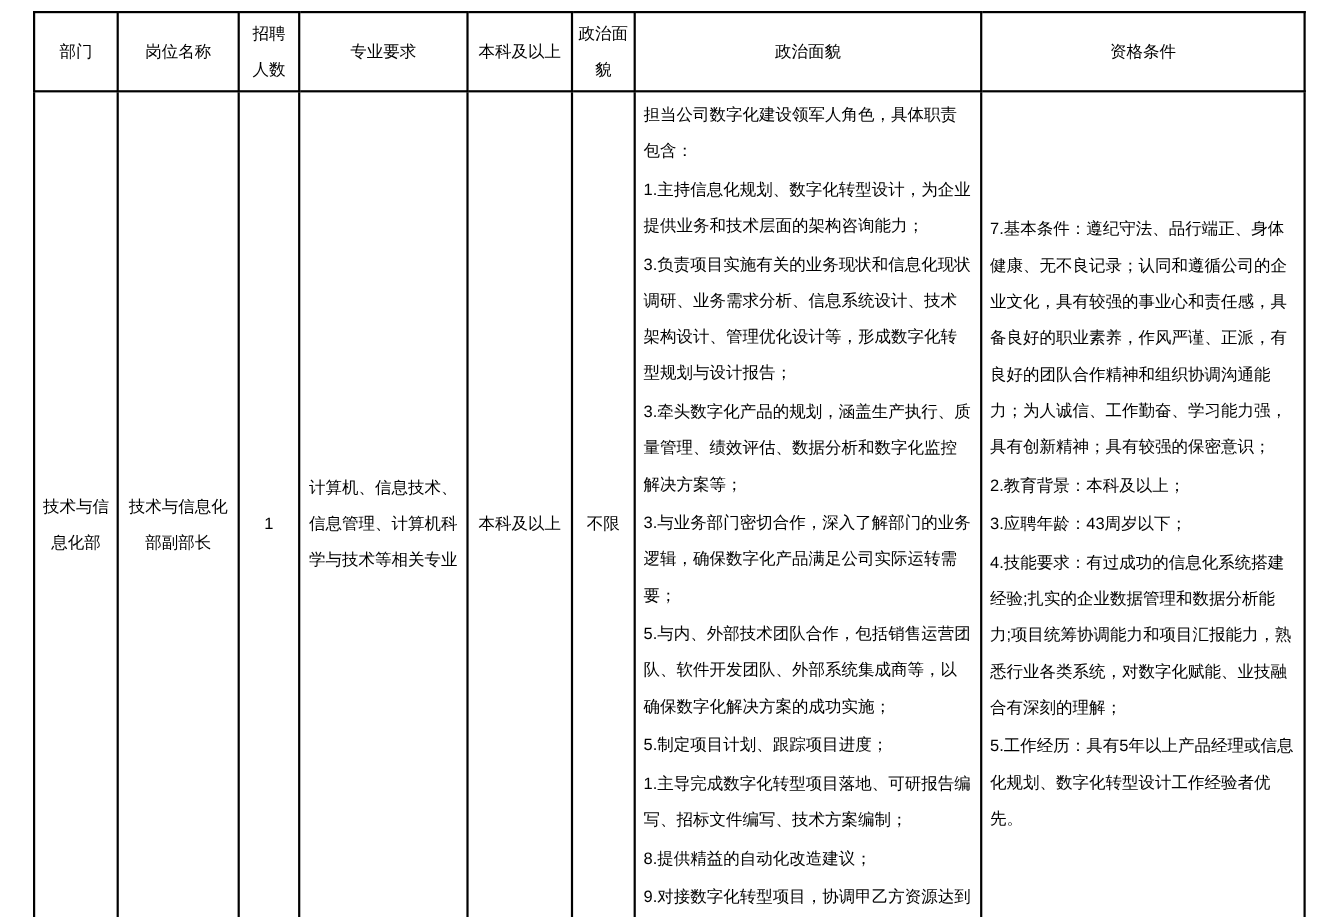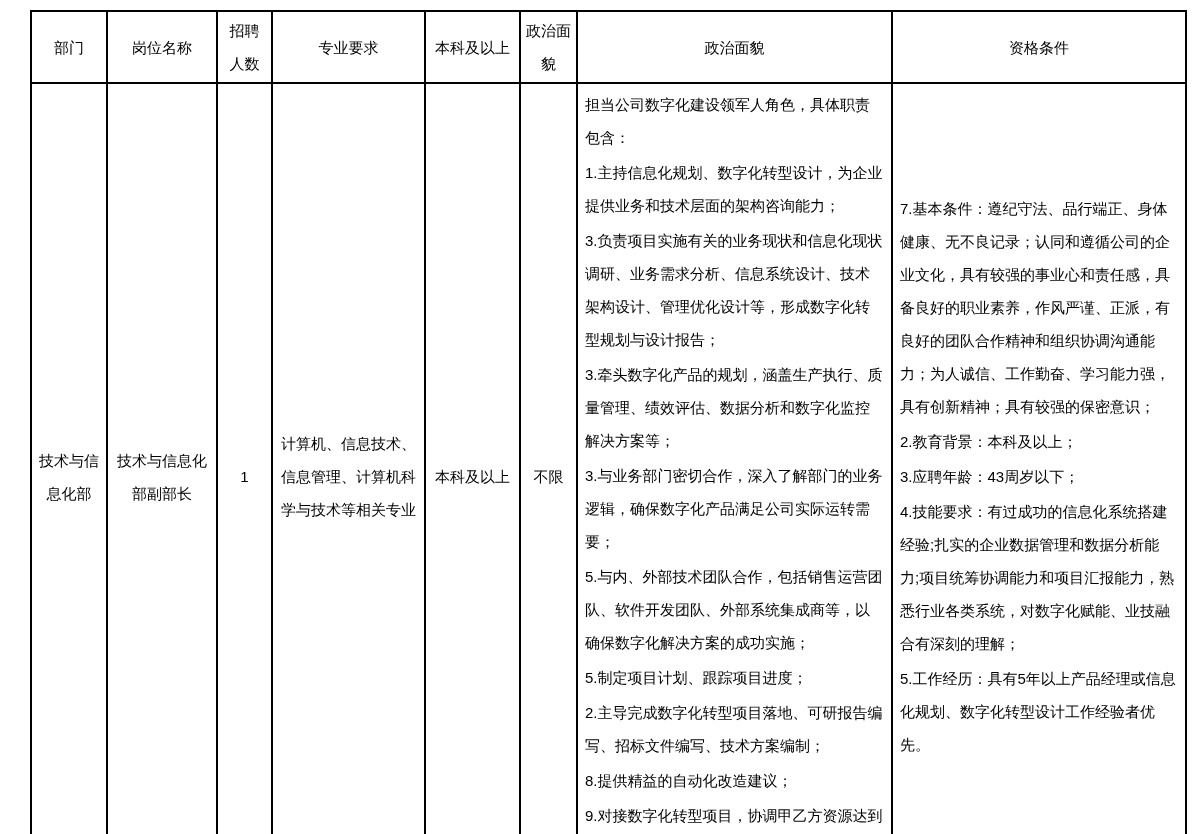--- a/index.html
+++ b/index.html
@@ -81,21 +81,21 @@
         <td>本科及以上</td>
         <td>不限</td>
         <td class="cell-paragraphs">
           <p>担当公司数字化建设领军人角色，具体职责包含：</p>
           <p>1.主持信息化规划、数字化转型设计，为企业提供业务和技术层面的架构咨询能力；</p>
           <p>3.负责项目实施有关的业务现状和信息化现状调研、业务需求分析、信息系统设计、技术架构设计、管理优化设计等，形成数字化转型规划与设计报告；</p>
           <p>3.牵头数字化产品的规划，涵盖生产执行、质量管理、绩效评估、数据分析和数字化监控解决方案等；</p>
           <p>3.与业务部门密切合作，深入了解部门的业务逻辑，确保数字化产品满足公司实际运转需要；</p>
           <p>5.与内、外部技术团队合作，包括销售运营团队、软件开发团队、外部系统集成商等，以确保数字化解决方案的成功实施；</p>
           <p>5.制定项目计划、跟踪项目进度；</p>
-          <p>2.主导完成数字化转型项目落地、可研报告编写、招标文件编写、技术方案编制；</p>
+          <p>1.主导完成数字化转型项目落地、可研报告编写、招标文件编写、技术方案编制；</p>
           <p>8.提供精益的自动化改造建议；</p>
           <p>9.对接数字化转型项目，协调甲乙方资源达到转型指标。</p>
         </td>
         <td class="cell-paragraphs">
           <p>7.基本条件：遵纪守法、品行端正、身体健康、无不良记录；认同和遵循公司的企业文化，具有较强的事业心和责任感，具备良好的职业素养，作风严谨、正派，有良好的团队合作精神和组织协调沟通能力；为人诚信、工作勤奋、学习能力强，具有创新精神；具有较强的保密意识；</p>
           <p>2.教育背景：本科及以上；</p>
           <p>3.应聘年龄：43周岁以下；</p>
           <p>4.技能要求：有过成功的信息化系统搭建经验;扎实的企业数据管理和数据分析能力;项目统筹协调能力和项目汇报能力，熟悉行业各类系统，对数字化赋能、业技融合有深刻的理解；</p>
           <p>5.工作经历：具有5年以上产品经理或信息化规划、数字化转型设计工作经验者优先。</p>
         </td>

